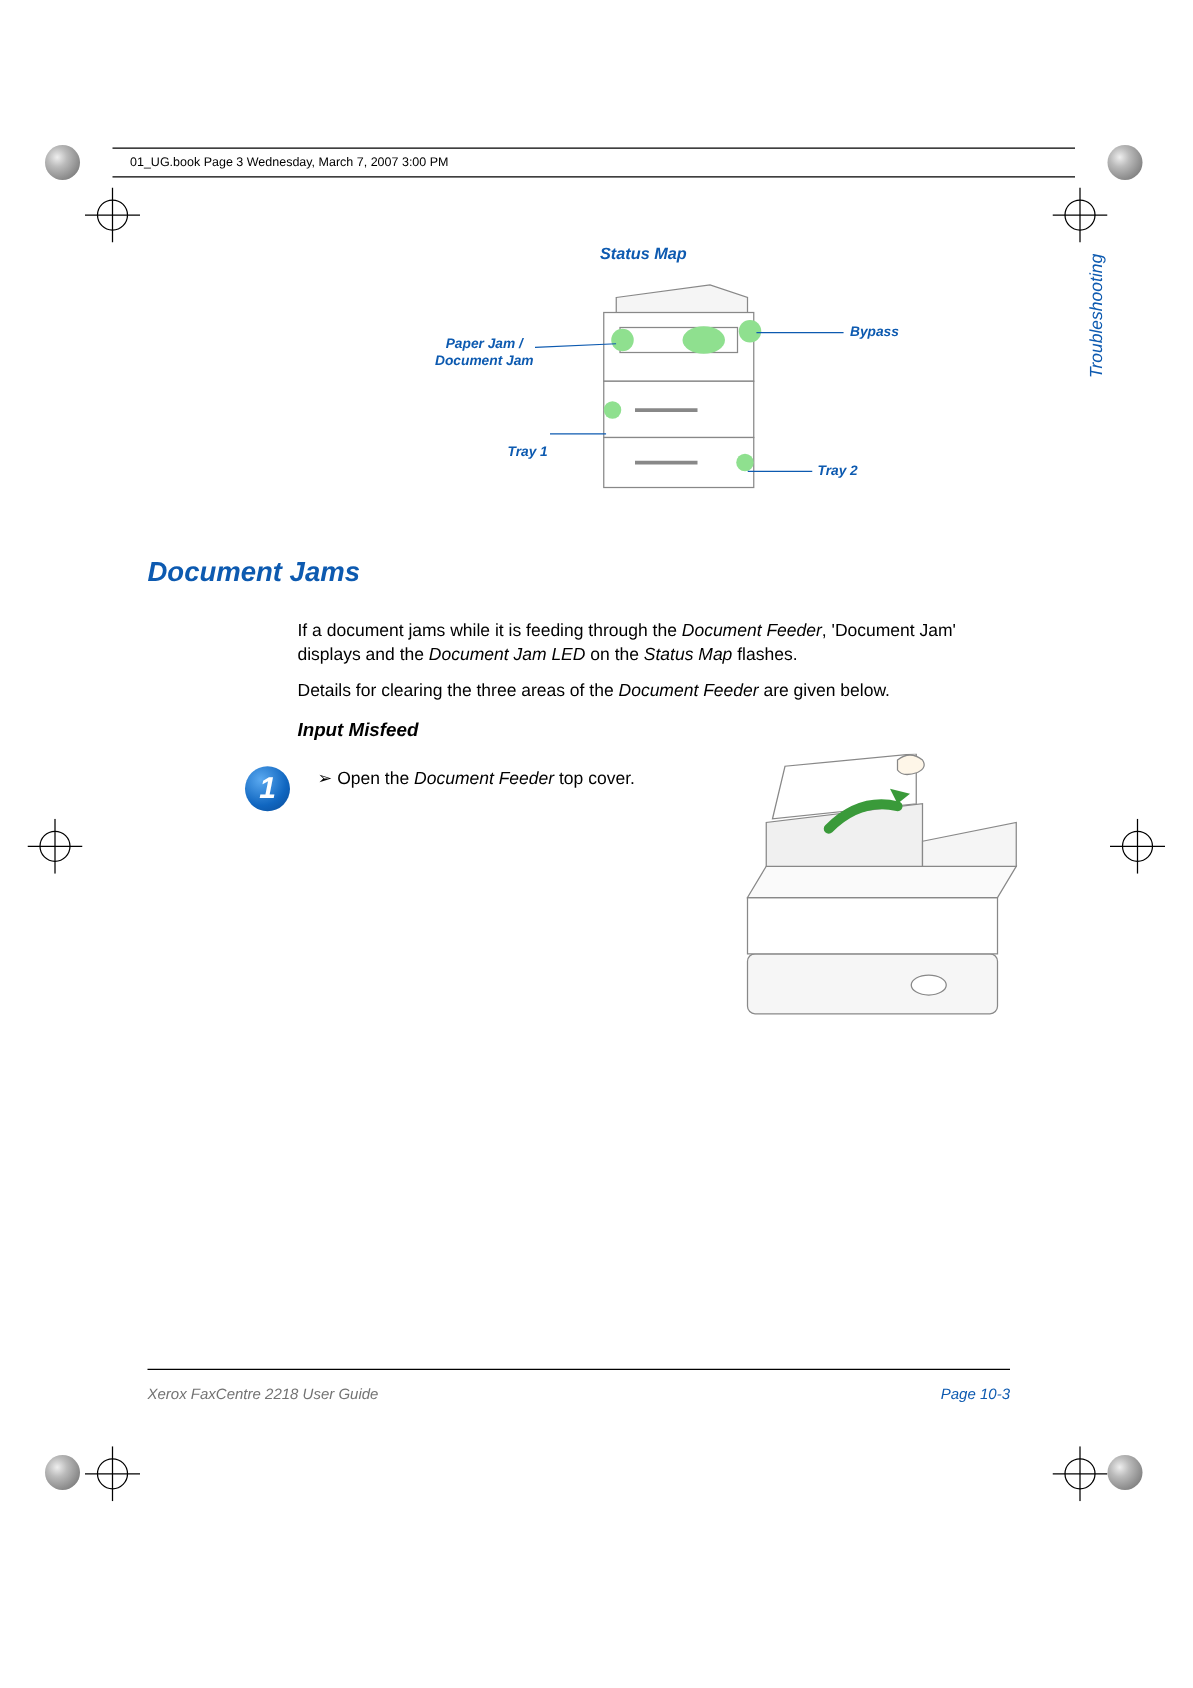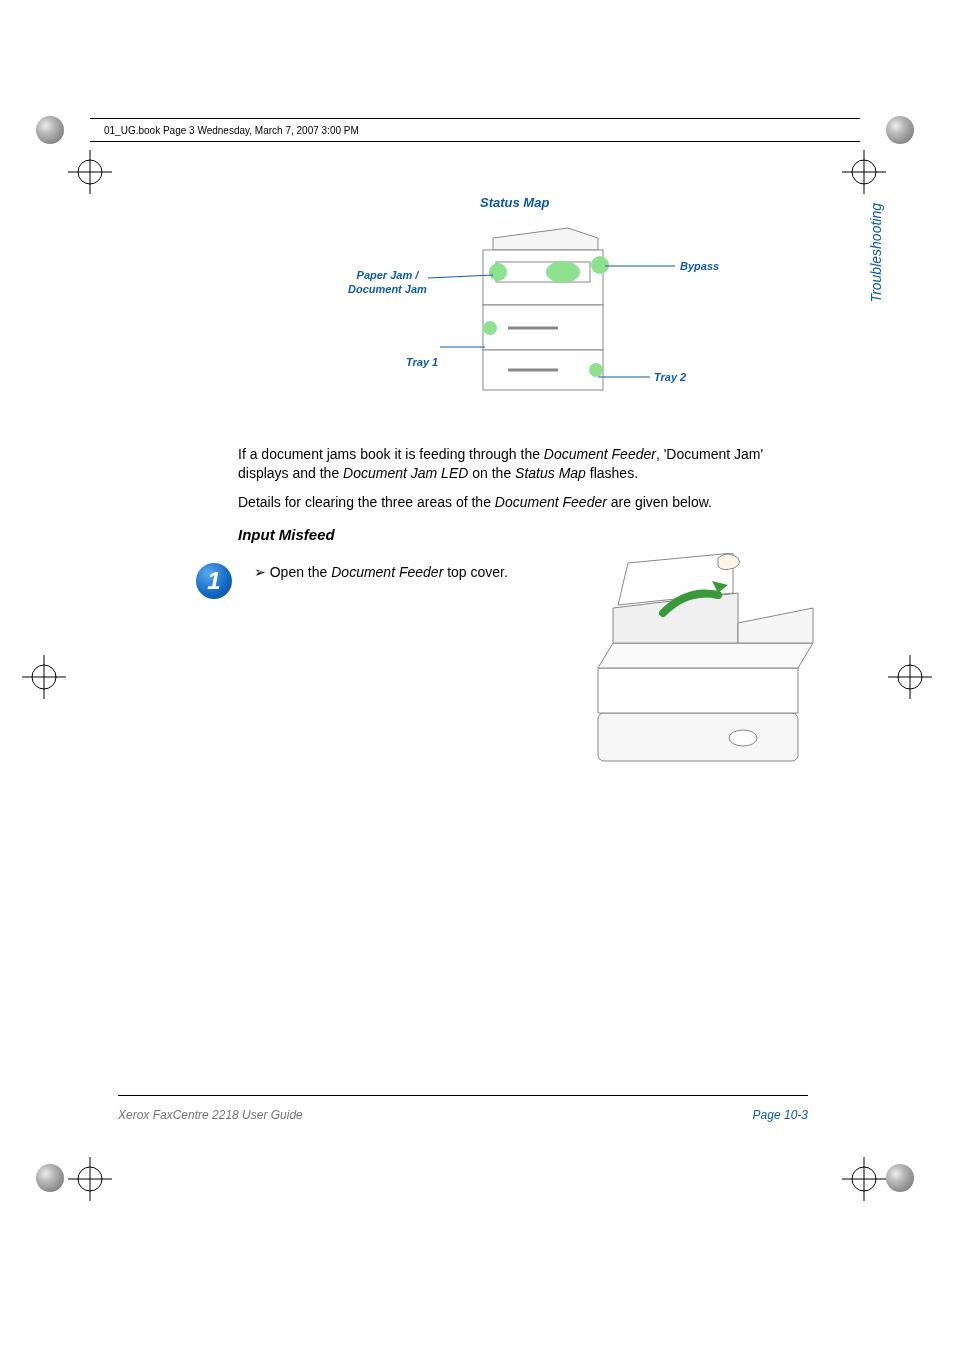--- a/index.html
+++ b/index.html
@@ -294,23 +294,24 @@
         <line x1="0" y1="2" x2="45" y2="2"></line>
       </svg>
     <svg class="leader" style="left:487px; top:69px; width:70px; height:5px;">
         <line x1="0" y1="2" x2="70" y2="2"></line>
       </svg>
     <svg class="leader" style="left:480px; top:180px; width:52px; height:5px;">
         <line x1="0" y1="2" x2="52" y2="2"></line>
       </svg>
   </div>
 
+  <h2 class="section">Document Jams</h2>
 
   <p class="body-text2">
-    <span>If a document jams book it is feeding through the </span><span class="ital">Document Feeder</span><span>, 'Document Jam' displays and the </span><span class="ital">Document Jam LED</span><span> on the </span><span class="ital">Status Map</span><span> flashes.</span>
+    <span>If a document jams while it is feeding through the </span><span class="ital">Document Feeder</span><span>, 'Document Jam' displays and the </span><span class="ital">Document Jam LED</span><span> on the </span><span class="ital">Status Map</span><span> flashes.</span>
   </p>
 
   <p class="body-text2">
     <span>Details for clearing the three areas of the </span><span class="ital">Document Feeder</span><span> are given below.</span>
   </p>
 
   <h3 class="sub">Input Misfeed</h3>
 
   <div class="step-wrap">
     <div class="step-row">

